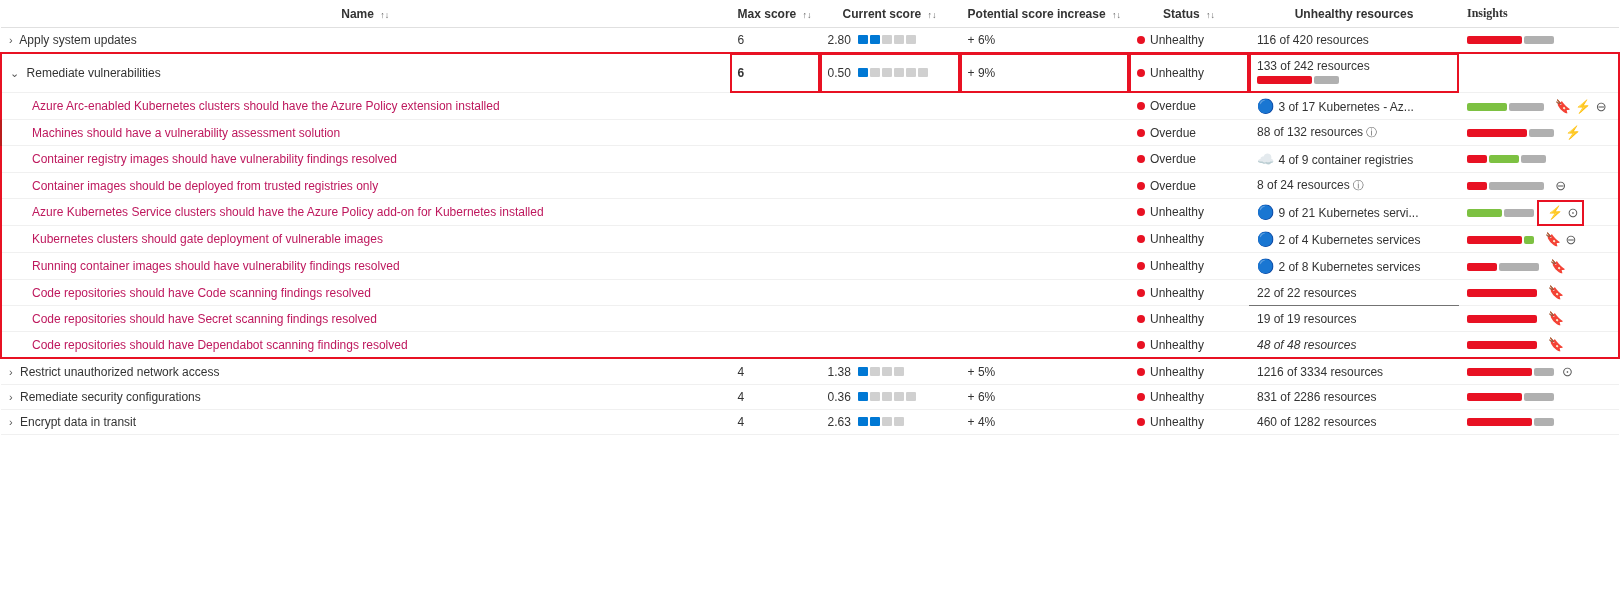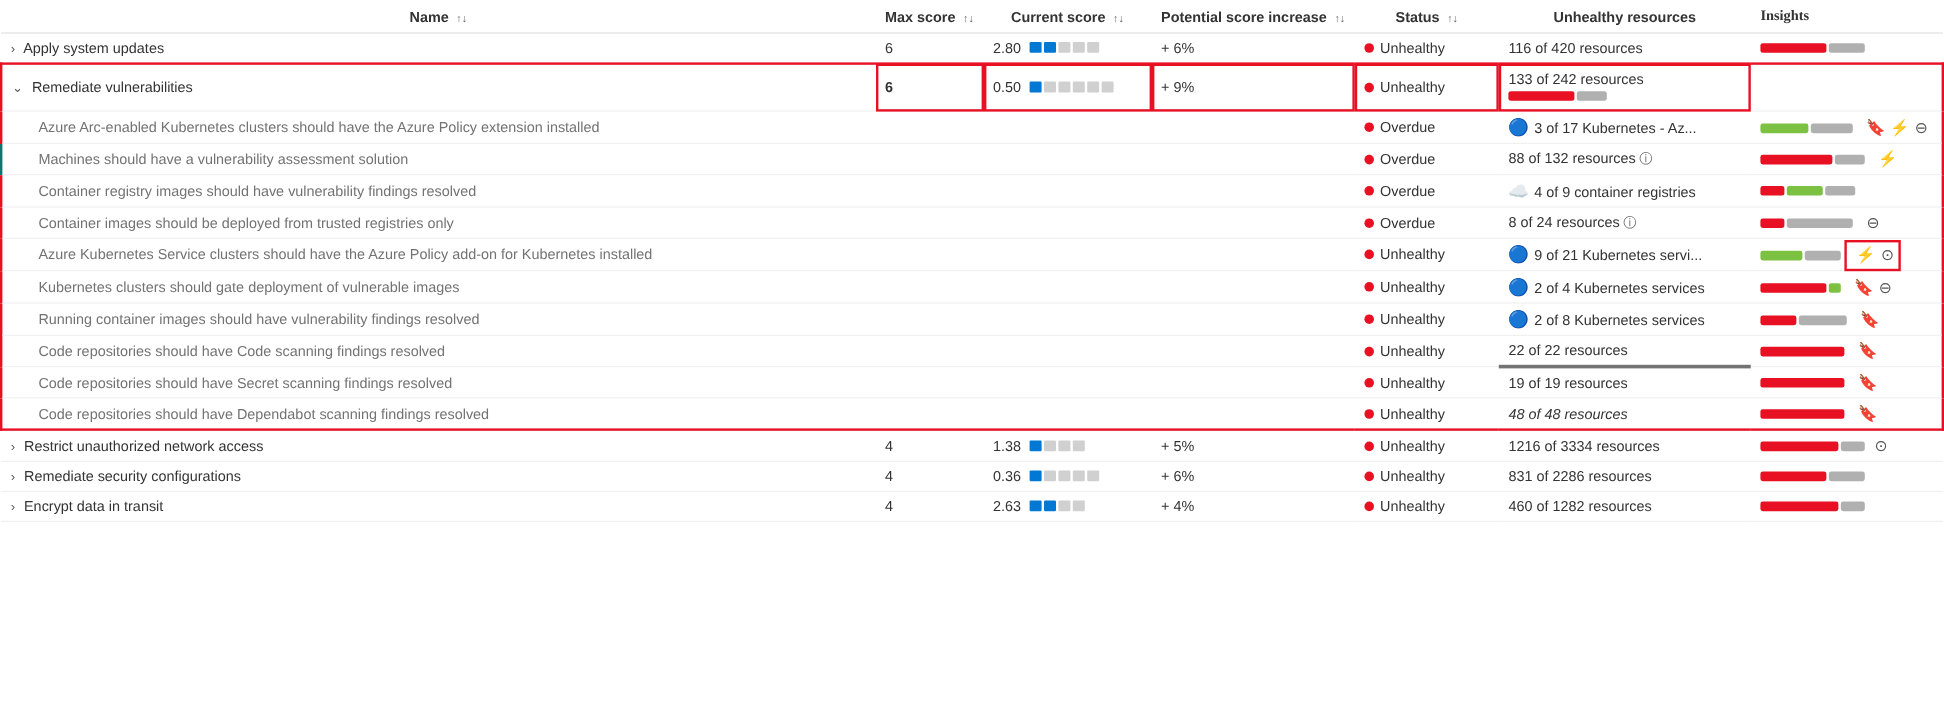--- a/index.html
+++ b/index.html
@@ -33,21 +33,21 @@
       color: #333;
       padding: 5px 8px;
       border-bottom: 1px solid #f0f0f0;
       vertical-align: middle;
     }
     .sort-icon { font-size: 9px; color: #666; margin-left: 3px; }
     .expand-icon { cursor: pointer; margin-right: 4px; color: #555; font-size: 11px; }
     .row-parent td { font-weight: 500; }
     .child-name-cell { padding-left: 30px !important; }
     .link-text {
-      color: #737373;
+      color: #be185d;
       cursor: pointer;
       text-decoration: none;
     }
     .bar-container {
       display: inline-flex;
       gap: 2px;
       align-items: center;
     }
     .bar-seg {
       width: 10px;
@@ -180,21 +180,21 @@
     <td style="border-bottom:1px solid #f0f0f0;"><span style="font-size:14px;margin-right:4px;">🔵</span><span>3 of 17 Kubernetes - Az...</span></td>
     <td style="border-bottom:1px solid #f0f0f0; border-right:2px solid #e81123;">
       <div class="insight-bar">
               <div class="ins-green" style="width:40px;"></div>
               <div class="ins-gray" style="width:35px;"></div>
             </div>
       <span style="margin-left:4px;"><span class="icon-btn">🔖</span><span class="icon-btn">⚡</span><span class="icon-btn">⊖</span></span>
     </td>
   </tr>
         <tr>
-    <td class="child-name-cell" style="border-left:2px solid #0f766e; border-bottom:1px solid #f0f0f0;">
+    <td class="child-name-cell" style="border-left:2px solid #b91c1c; border-bottom:1px solid #f0f0f0;">
       <a class="link-text">Machines should have a vulnerability assessment solution</a>
     </td>
     <td style="border-bottom:1px solid #f0f0f0;"></td>
     <td style="border-bottom:1px solid #f0f0f0;"></td>
     <td style="border-bottom:1px solid #f0f0f0;"></td>
     <td style="border-bottom:1px solid #f0f0f0;"><span class="status-dot dot-overdue"></span><span>Overdue</span></td>
     <td style="border-bottom:1px solid #f0f0f0;"><span>88 of 132 resources</span><span class="info-icon">ⓘ</span></td>
     <td style="border-bottom:1px solid #f0f0f0; border-right:2px solid #e81123;">
       <div class="insight-bar">
               <div class="ins-red" style="width:60px;"></div>
@@ -290,21 +290,21 @@
     </td>
   </tr>
         <tr>
     <td class="child-name-cell" style="border-left:2px solid #e81123; border-bottom:1px solid #f0f0f0;">
       <a class="link-text">Code repositories should have Code scanning findings resolved</a>
     </td>
     <td style="border-bottom:1px solid #f0f0f0;"></td>
     <td style="border-bottom:1px solid #f0f0f0;"></td>
     <td style="border-bottom:1px solid #f0f0f0;"></td>
     <td style="border-bottom:1px solid #f0f0f0;"><span class="status-dot dot-unhealthy"></span><span>Unhealthy</span></td>
-    <td style="border-bottom:3px solid #737373;"><span>22 of 22 resources</span></td>
+    <td style="border-bottom:1px solid #737373;"><span>22 of 22 resources</span></td>
     <td style="border-bottom:1px solid #f0f0f0; border-right:2px solid #e81123;">
       <div class="insight-bar">
               <div class="ins-red" style="width:70px;"></div>
             </div>
       <span style="margin-left:4px;"><span class="icon-btn">🔖</span></span>
     </td>
   </tr>
         <tr>
     <td class="child-name-cell" style="border-left:2px solid #e81123; border-bottom:1px solid #f0f0f0;">
       <a class="link-text">Code repositories should have Secret scanning findings resolved</a>

